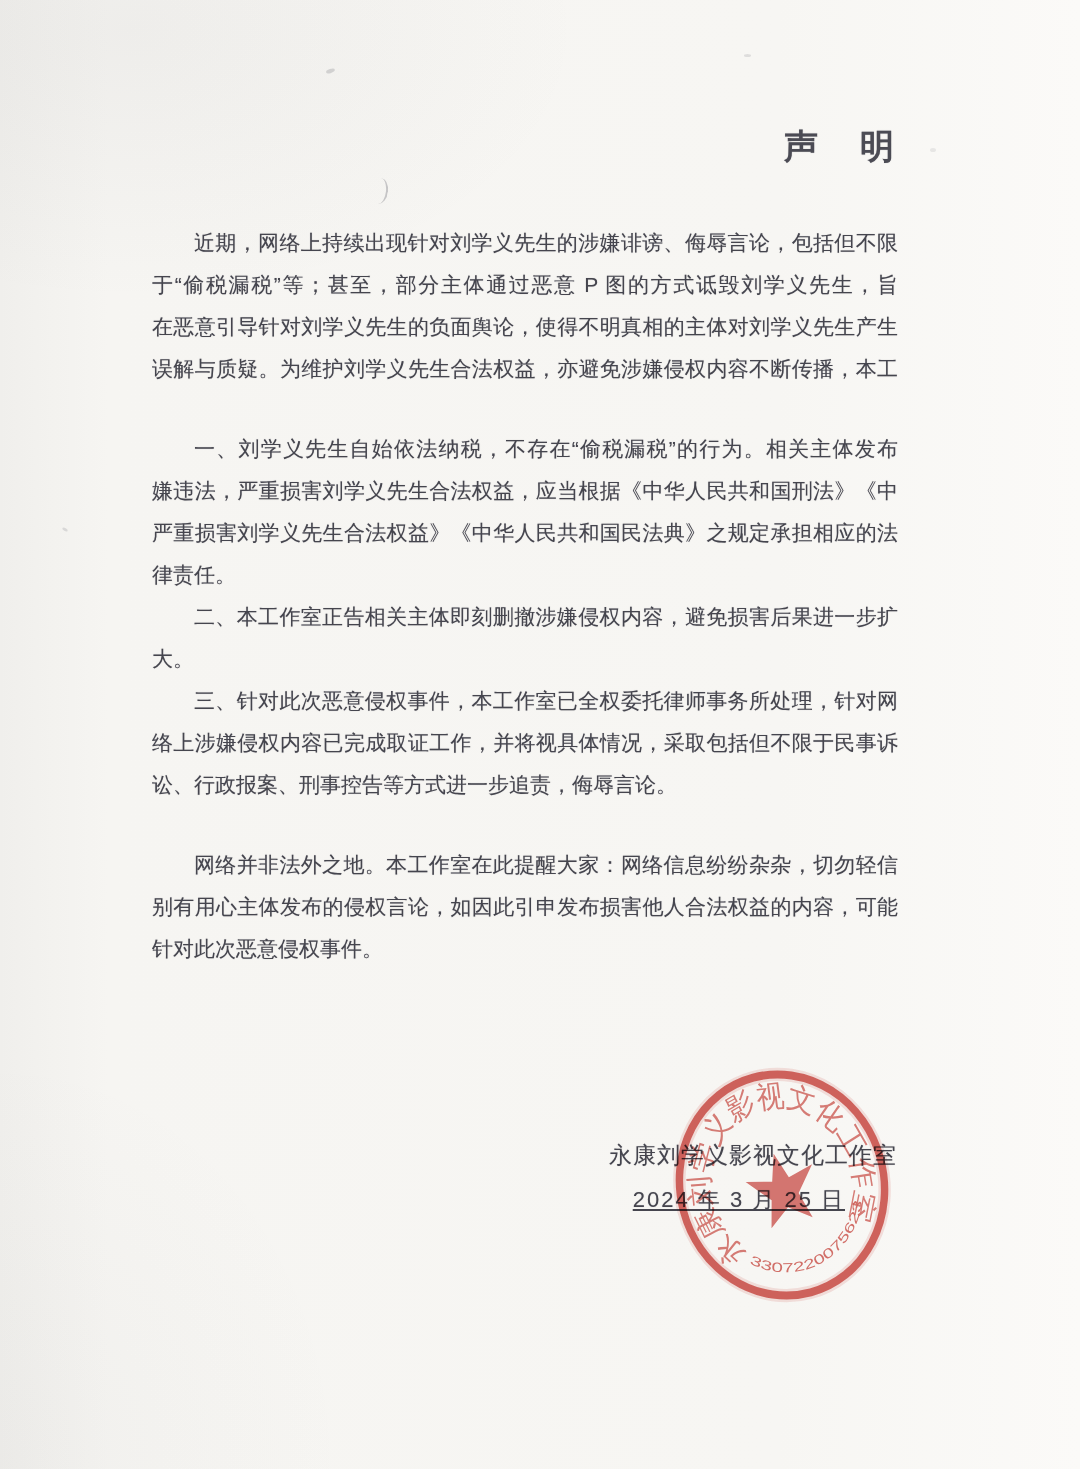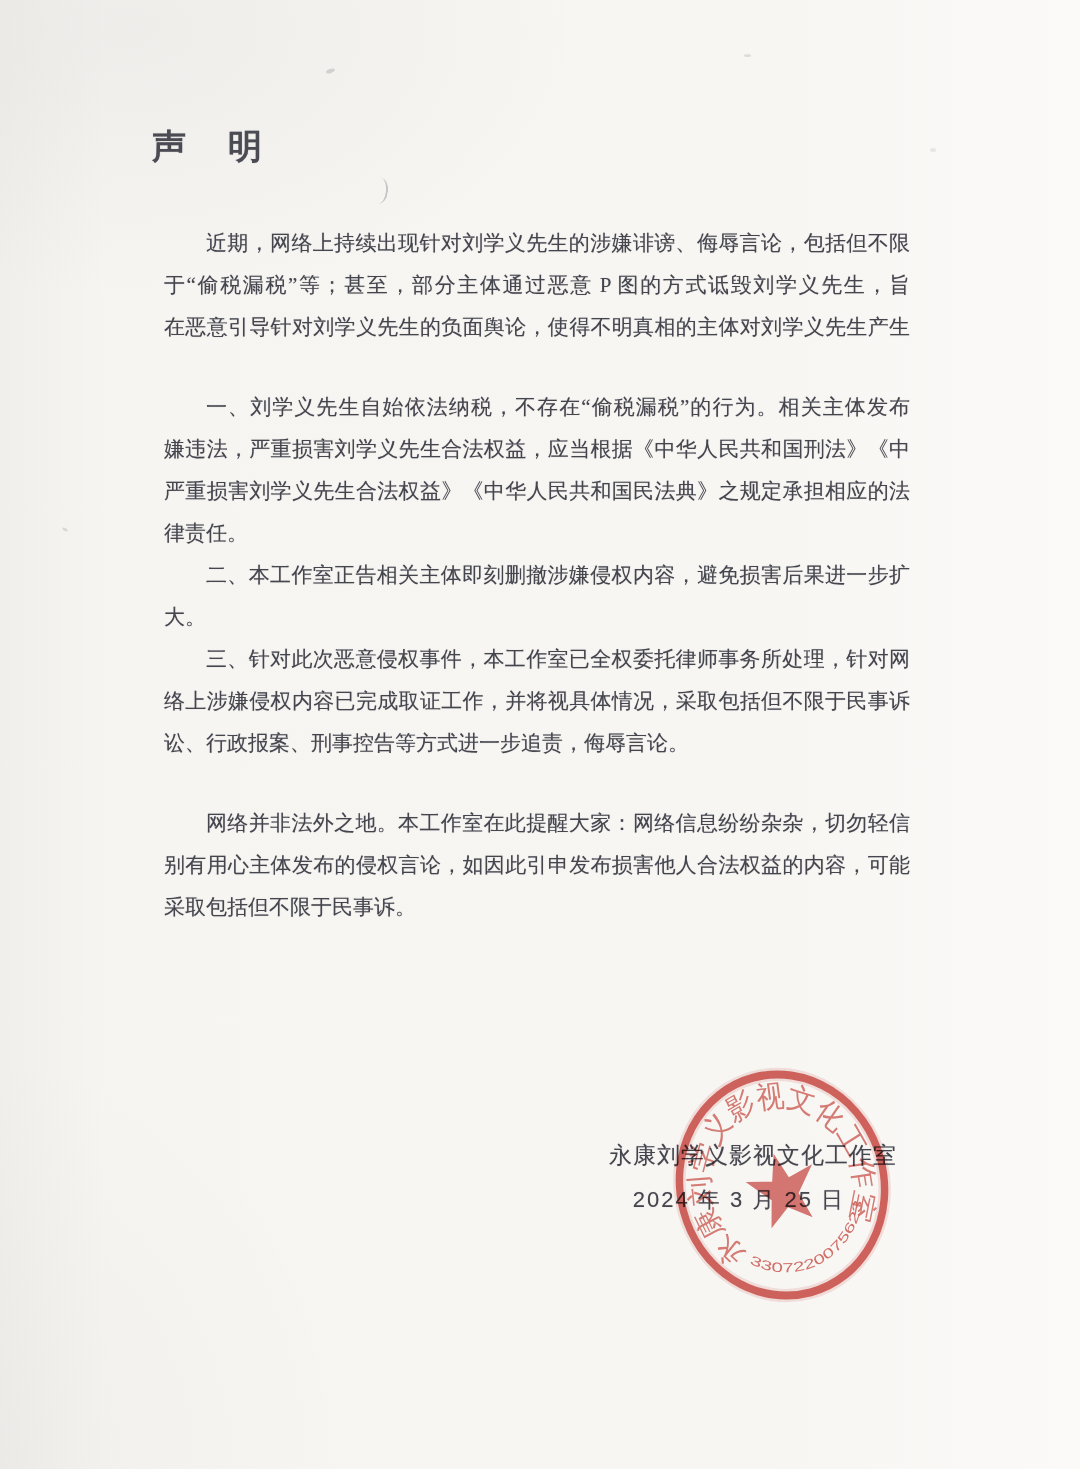--- a/index.html
+++ b/index.html
@@ -10,44 +10,43 @@
     overflow:hidden;
     font-family:"Liberation Sans","DejaVu Sans",sans-serif;
     color:#45454e;
     background:
       radial-gradient(ellipse 700px 420px at 12% 2%, rgba(90,90,95,0.05), transparent 65%),
       radial-gradient(ellipse 500px 600px at 0% 100%, rgba(90,90,95,0.035), transparent 70%),
       linear-gradient(90deg,#f0efec 0%, #f6f5f2 10%, #f7f6f3 72%, #fbfaf8 100%);
   }
   .title {
     position:absolute; top:126px; left:152px; width:746px;
-    margin:0; text-align:left;
+    margin:0; text-align:right;
     font-size:34px; line-height:40px; font-weight:bold;
     letter-spacing:4px; color:#4b4b54;
     text-shadow:0 0 1px rgba(70,70,80,.4);
   }
   .body-col {
-    position:absolute; top:222px; left:164px; width:746px;
+    position:absolute; top:222px; left:152px; width:746px;
     text-shadow:0 0 1px rgba(70,70,80,.35);
-    font-family:Liberation Serif, serif;
   }
   .para { margin:0; }
   .para.gap { margin-top:38px; }
   .line {
     height:42px; line-height:42px; overflow:hidden;
     font-size:21px; text-align:justify;
   }
   .line.full::after { content:""; display:inline-block; width:100%; height:0; }
   .line.first { text-indent:42px; }
   .sign-block {
     position:absolute; top:1140px; right:183px;
     text-align:right; text-shadow:0 0 1px rgba(70,70,80,.35);
   }
   .sign-line { font-size:23px; line-height:30px; letter-spacing:1px; }
-  .sign-date { margin-top:16px; padding-right:52px; font-size:22px; line-height:28px; letter-spacing:2px; }
+  .sign-date { margin-top:16px; padding-right:52px; font-size:22px; line-height:28px; letter-spacing:2px;text-decoration:underline; }
   .stamp {
     position:absolute; left:671px; top:1064px;
     width:222px; height:242px;
     transform:rotate(-15deg);
     mix-blend-mode:multiply;
     opacity:.93;
     pointer-events:none;
   }
   .stamp svg { width:100%; height:100%; display:block; }
   
@@ -65,40 +64,41 @@
 
 <div class="page">
 
   <h1 class="title">声　明</h1>
 
   <div class="body-col">
       <div class="para">
         <div class="line full first">近期，网络上持续出现针对刘学义先生的涉嫌诽谤、侮辱言论，包括但不限</div>
         <div class="line full">于“偷税漏税”等；甚至，部分主体通过恶意 P 图的方式诋毁刘学义先生，旨</div>
         <div class="line full">在恶意引导针对刘学义先生的负面舆论，使得不明真相的主体对刘学义先生产生</div>
+        <div class="line full">误解与质疑。为维护刘学义先生合法权益，亦避免涉嫌侵权内容不断传播，本工</div>
       </div>
       <div class="para gap">
         <div class="line full first">一、刘学义先生自始依法纳税，不存在“偷税漏税”的行为。相关主体发布</div>
         <div class="line full">嫌违法，严重损害刘学义先生合法权益，应当根据《中华人民共和国刑法》《中</div>
         <div class="line full">严重损害刘学义先生合法权益》《中华人民共和国民法典》之规定承担相应的法</div>
         <div class="line">律责任。</div>
       </div>
       <div class="para">
         <div class="line full first">二、本工作室正告相关主体即刻删撤涉嫌侵权内容，避免损害后果进一步扩</div>
         <div class="line">大。</div>
       </div>
       <div class="para">
         <div class="line full first">三、针对此次恶意侵权事件，本工作室已全权委托律师事务所处理，针对网</div>
         <div class="line full">络上涉嫌侵权内容已完成取证工作，并将视具体情况，采取包括但不限于民事诉</div>
         <div class="line">讼、行政报案、刑事控告等方式进一步追责，侮辱言论。</div>
       </div>
       <div class="para gap">
         <div class="line full first">网络并非法外之地。本工作室在此提醒大家：网络信息纷纷杂杂，切勿轻信</div>
         <div class="line full">别有用心主体发布的侵权言论，如因此引申发布损害他人合法权益的内容，可能</div>
-        <div class="line">采取包括但不限于民事诉。</div>
+        <div class="line">针对此次恶意侵权事件。</div>
       </div>
     </div>
 
   <div class="sign-block">
     <div class="sign-line">永康刘学义影视文化工作室</div>
     <div class="sign-date">2024 年 3 月 25 日</div>
   </div>
 
   <div class="stamp">
     <svg viewBox="0 0 270 270" preserveAspectRatio="none" xmlns="http://www.w3.org/2000/svg" xmlns:xlink="http://www.w3.org/1999/xlink">

